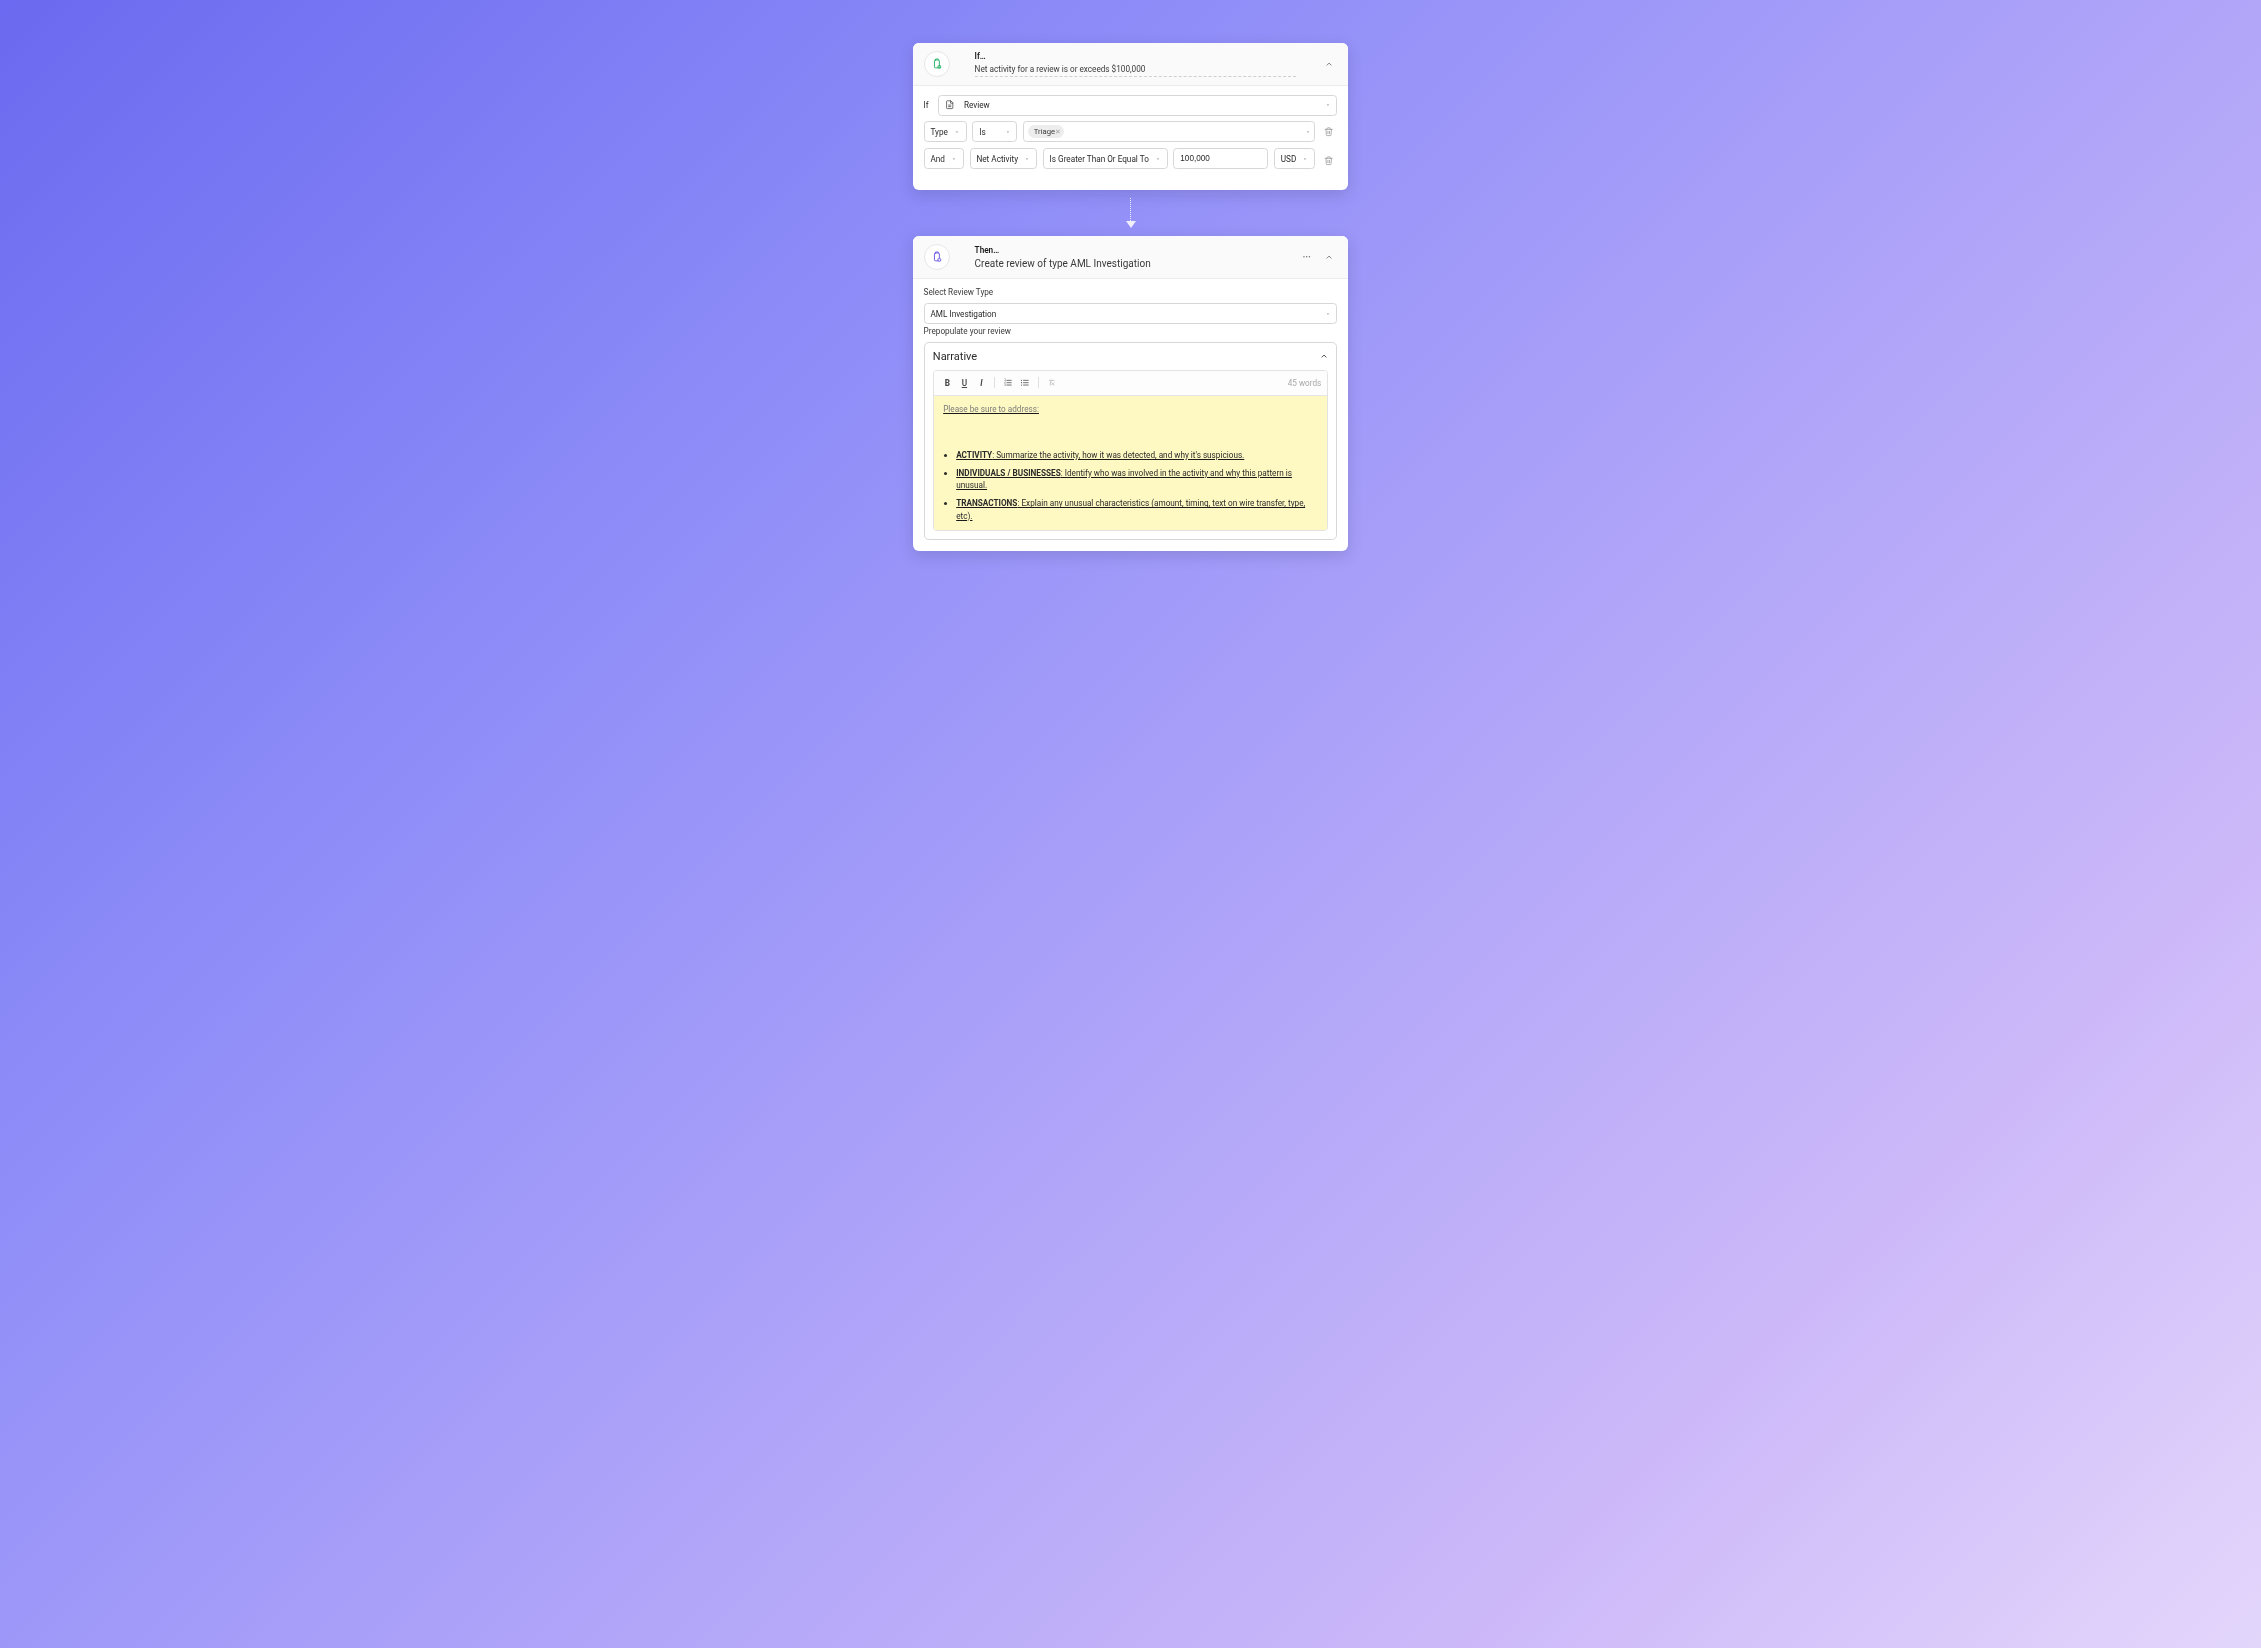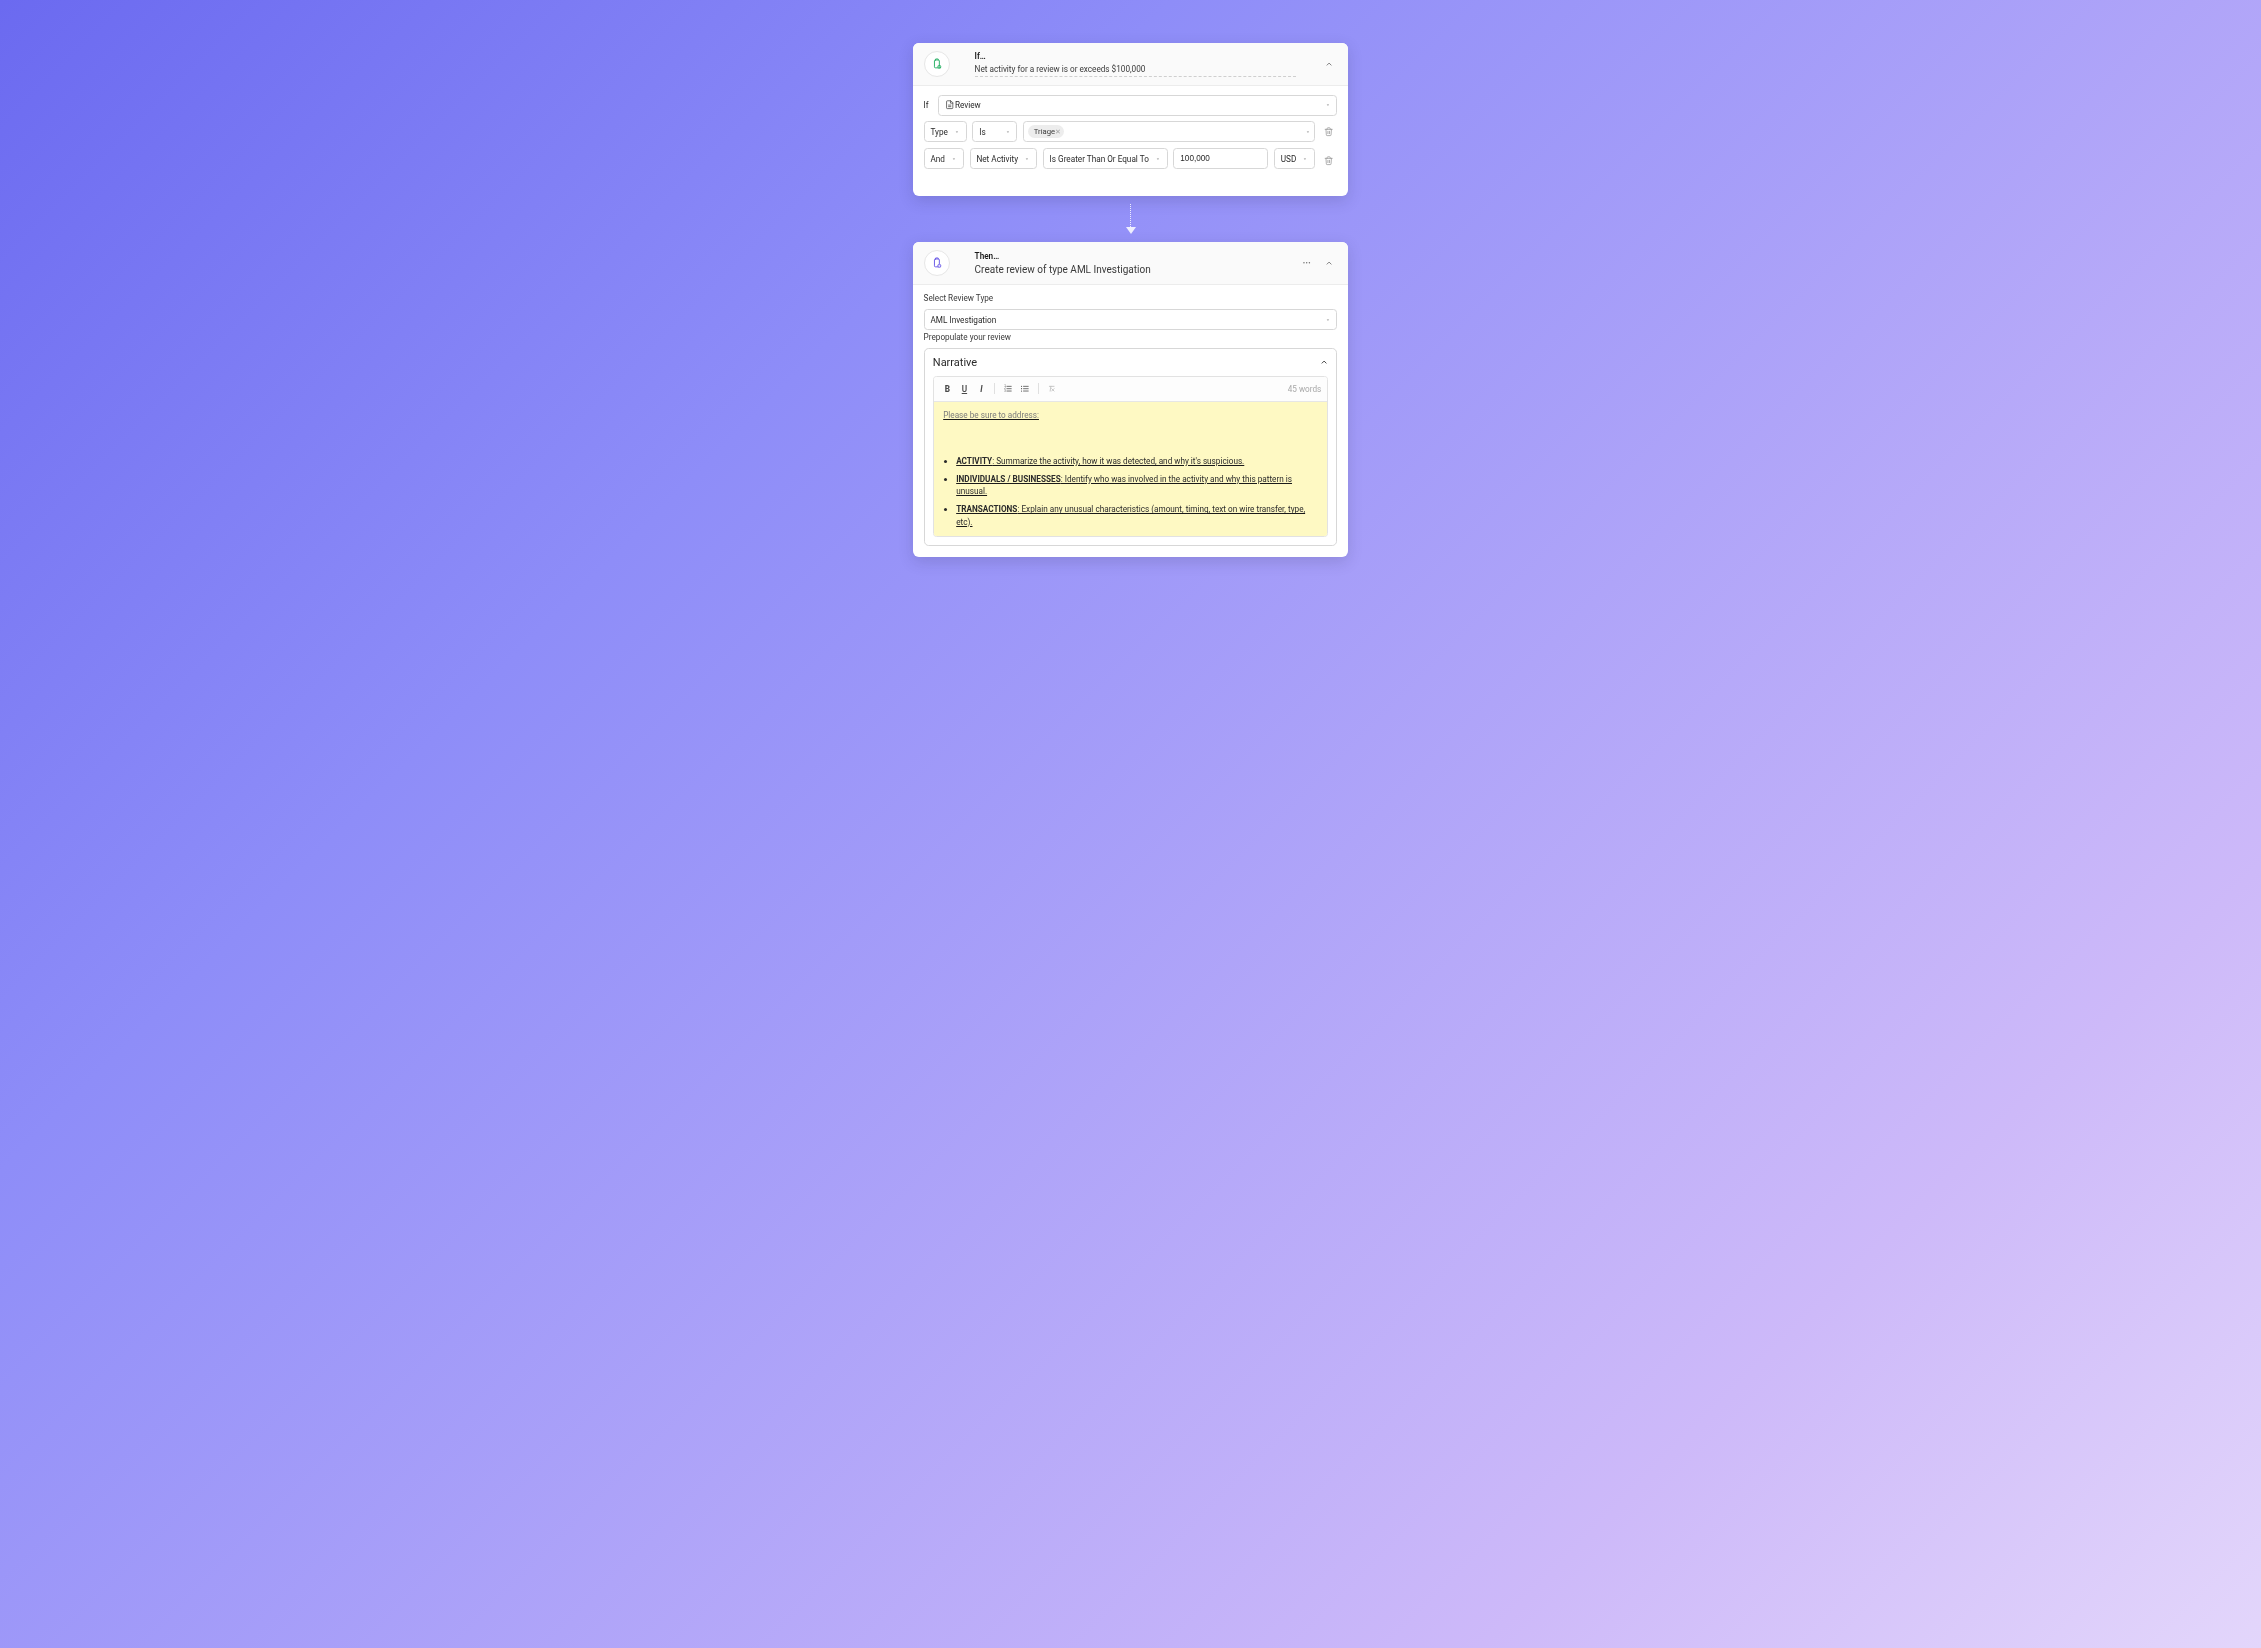--- a/index.html
+++ b/index.html
@@ -50,36 +50,36 @@
 .header-actions { display: flex; align-items: center; gap: 5.9px; }
 .icon-btn {
   width: 16.5px; height: 16.5px;
   display: inline-flex; align-items: center; justify-content: center;
   border-radius: 2.4px;
   cursor: pointer;
   color: #6b6b6b;
 }
 .card-body { padding: 8.2px 10.6px 10.6px; }
 .row { display: flex; align-items: center; gap: 5.9px; margin-bottom: 5.9px; }
-.row:last-child { margin-bottom: 16px; align-items: flex-end; }
+.row:last-child { margin-bottom: 10px; align-items: flex-end; }
 .if-label { font-size: 8.2px; color: #2a2a2a; width: 8.2px; }
 .select-chip, .select-wide, .input-field, .tag-input {
   border: 0.6px solid #d7d7d7;
   border-radius: 3.5px;
   background: #fff;
   height: 21px;
   display: flex;
   align-items: center;
   padding: 0 5.9px;
   font-size: 8.2px;
   color: #2a2a2a;
 }
 .select-chip { gap: 5.9px; cursor: pointer; }
 .select-wide { flex: 1; gap: 5.9px; cursor: pointer; justify-content: space-between; }
-.select-wide .left-group { display: flex; align-items: center; gap: 1px; }
+.select-wide .left-group { display: flex; align-items: center; gap: 10px; }
 .caret { color: #8a8a8a; }
 .tag-input { flex: 1; padding: 0 3.5px; gap: 3.5px; }
 .chip {
   background: #ededed;
   border-radius: 7px;
   height: 13px;
   display: inline-flex;
   align-items: center;
   padding: 0 3.5px 0 5.9px;
   font-size: 7.7px;

